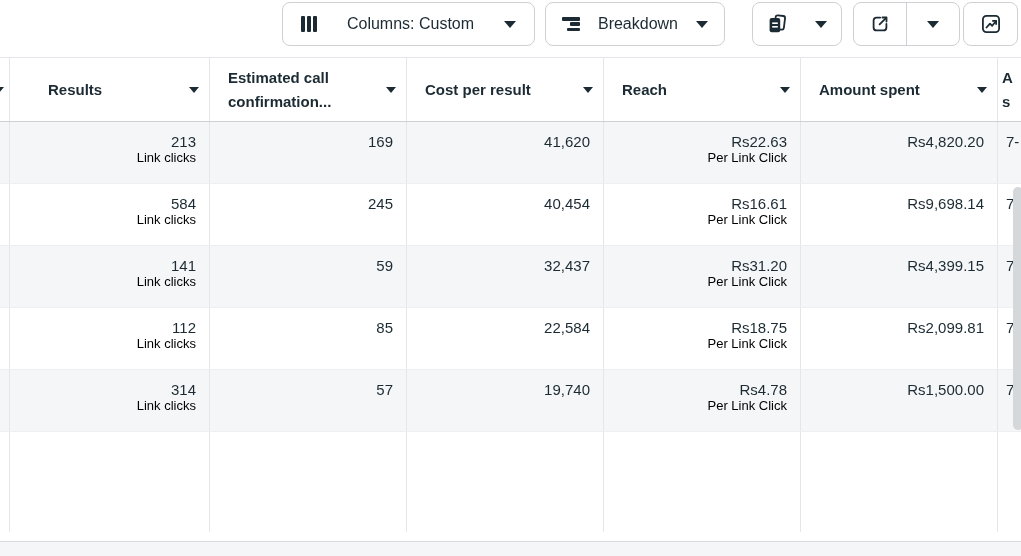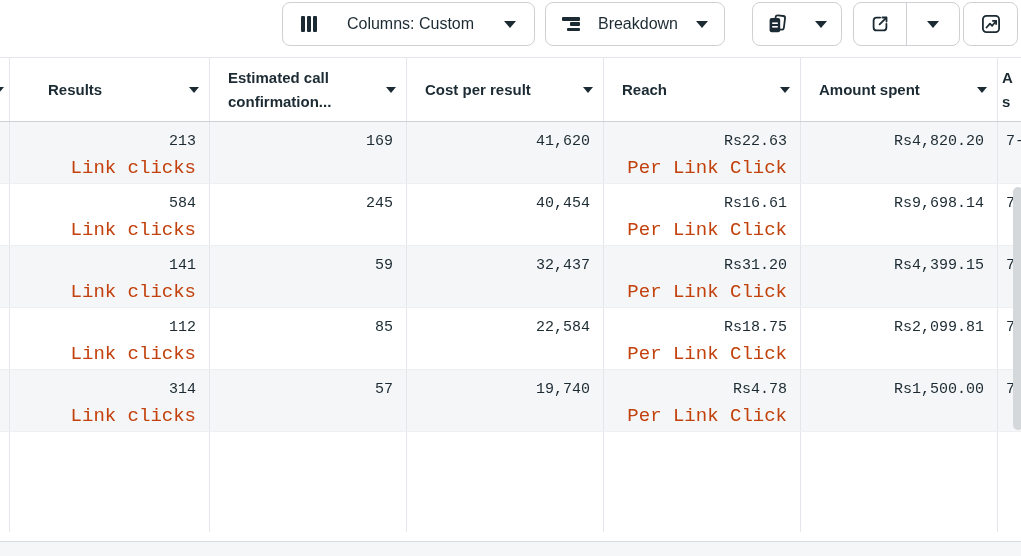--- a/index.html
+++ b/index.html
@@ -66,24 +66,24 @@
 
   
   .tbody { position:absolute; top:122px; left:0; width:1021px; }
   .row {
     display:grid; grid-template-columns:9px 200px 197px 197px 197px 197px 24px;
     height:62px; background:#fff; border-bottom:1px solid #edeff1;
   }
   .row.alt { background:#f5f6f7; }
   .cell {
     border-left:1px solid #e4e6eb; padding:11px 13px 0 20px;
-    text-align:right; font-size:15px; color:#1c2b33; overflow:hidden;font-family:Liberation Mono, monospace;
+    text-align:right; font-size:15px; color:#1c2b33; overflow:hidden;
   }
   .cell:first-child { border-left:none; }
-  .cell .sub { margin-top:7px; font-size:19px; color:#c2410c; white-space:nowrap; }
+  .cell .sub { margin-top:0; font-size:13px; color:#000000; white-space:nowrap; }
   .cell-attr { text-align:left; padding-left:8px; white-space:nowrap; }
 
   
   .empty-area {
     position:absolute; top:432px; left:0; width:1021px; height:100px;
     display:grid; grid-template-columns:9px 200px 197px 197px 197px 197px 24px;
     background:#fff;
   }
   .empty-area div { border-left:1px solid #e4e6eb; }
   .empty-area div:first-child { border-left:none; }

